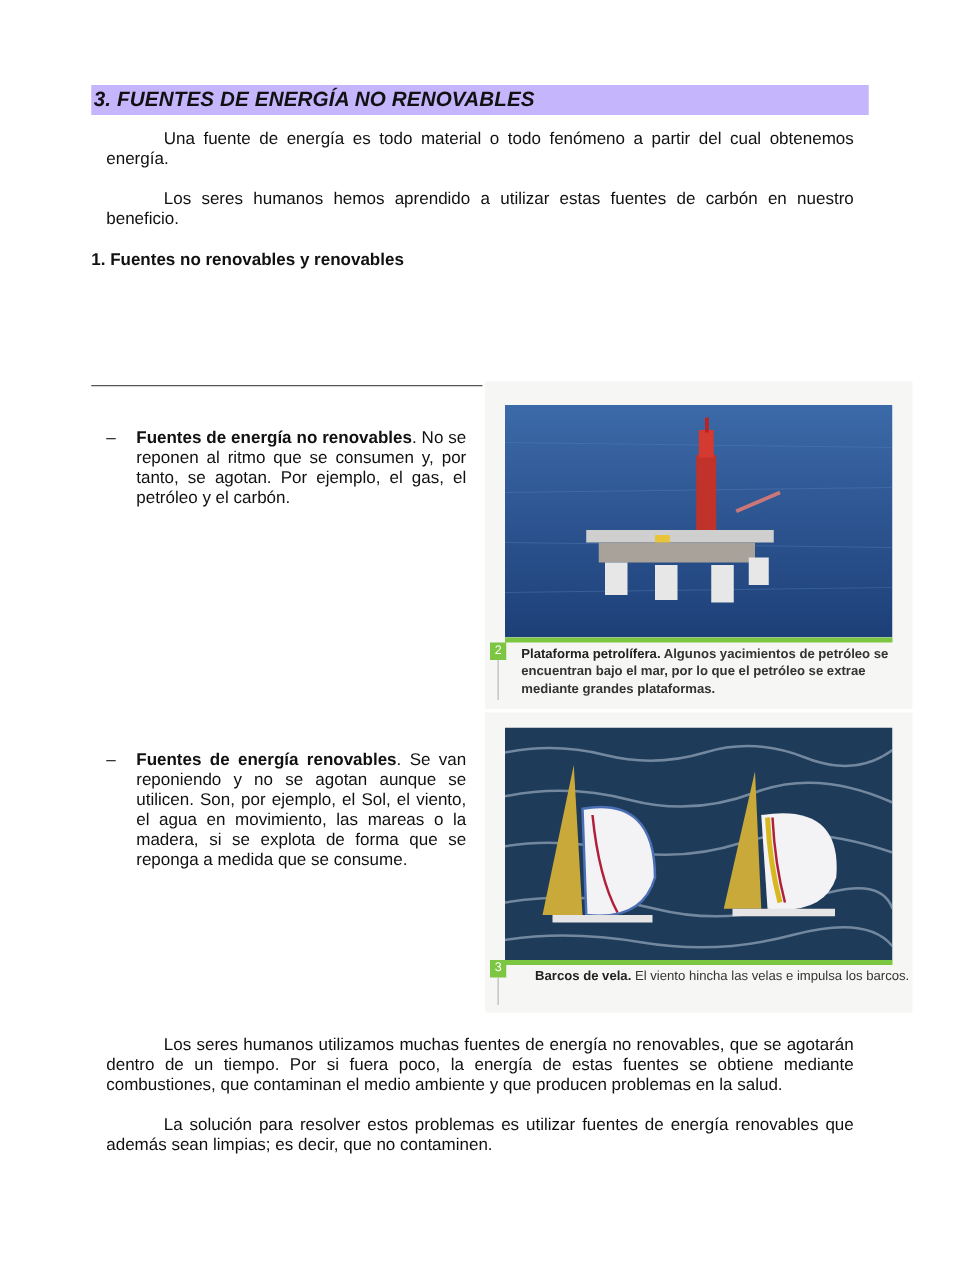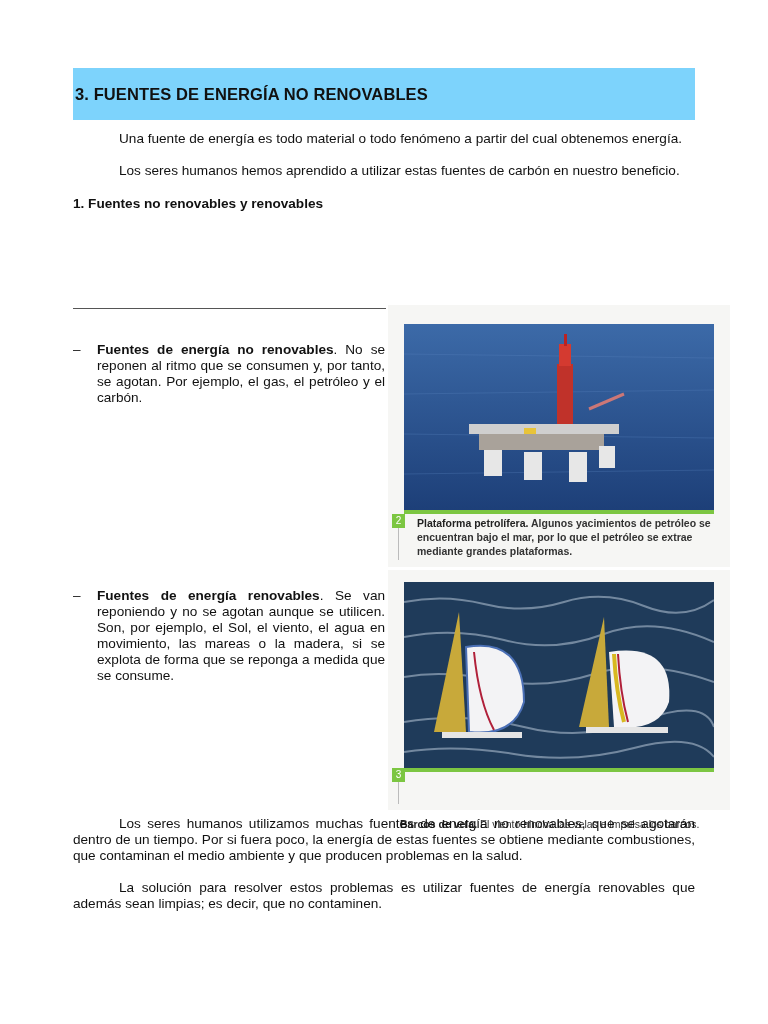--- a/index.html
+++ b/index.html
@@ -1,21 +1,21 @@
 <!DOCTYPE html>
 <html><head>
 <meta charset="utf-8">
 <style>
   html, body { margin:0; padding:0; background:#ffffff; }
   body { width:768px; height:1024px; position:relative; overflow:hidden;
          font-family:"Liberation Sans", sans-serif; color:#111; }
   .page { position:absolute; left:73px; top:68px; width:622px; }
-  .title { background:#7dd3fc; font-weight:bold; font-size:16.5px; padding:16px 2px;
-           height:20px; line-height:20px; letter-spacing:0.1px; }
-  p { margin:0; font-size:13.6px; line-height:16px; text-align:justify; }
+  .title { background:#c4b5fd; font-weight:bold; font-size:16.5px; padding:2px 2px;
+           height:20px; line-height:20px; letter-spacing:0.1px;font-style:italic; }
+  p { margin:12px; font-size:13.6px; line-height:16px; text-align:justify; }
   .indent { text-indent:46px; }
   .subhead { font-weight:bold; font-size:13.6px; margin:0; line-height:16px; }
   .rule { position:absolute; left:73px; top:308px; width:313px; height:0;
           border-top:1.5px solid #555; }
   .left-col { position:absolute; left:73px; width:312px; }
   .bullet { position:relative; padding-left:24px; }
   .bullet .dash { position:absolute; left:0; top:0; }
   .fig { position:absolute; background:#f6f6f4; }
   .fig .photo { position:absolute; }
   .fig .bar { position:absolute; height:4px; background:#7cc642; }
@@ -102,21 +102,21 @@
     <rect x="38" y="150" width="80" height="6" fill="#e5e5e5"></rect>
     <polygon points="200,35 175,145 205,145" fill="#c8a93a"></polygon>
     <path d="M205 70 Q270 60 265 120 Q255 150 210 145 Z" fill="#f3f3f5"></path>
     <path d="M210 72 Q212 110 220 140" stroke="#d8b820" stroke-width="4" fill="none"></path>
     <path d="M214 72 Q216 110 224 140" stroke="#b0203a" stroke-width="2" fill="none"></path>
     <rect x="182" y="145" width="82" height="6" fill="#e5e5e5"></rect>
   </svg>
   <div class="bar" style="left:16px; top:198px; width:310px;"></div>
   <div class="num" style="left:4px; top:198px;">3</div>
   <div class="vline" style="left:10px; top:212px; height:22px;"></div>
-  <div class="cap" style="left:12px; top:204px; width:300px;margin-top:43px;">
+  <div class="cap" style="left:40px; top:204px; width:300px;">
     <b>Barcos de vela.</b><span> El viento hincha las velas e impulsa los barcos.</span>
   </div>
 </div>
 
 <div class="left-col" style="top:816px; width:622px;">
   <p class="indent">Los seres humanos utilizamos muchas fuentes de energía no renovables, que se agotarán dentro de un tiempo. Por si fuera poco, la energía de estas fuentes se obtiene mediante combustiones, que contaminan el medio ambiente y que producen problemas en la salud.</p>
   <p class="indent" style="margin-top:16px">La solución para resolver estos problemas es utilizar fuentes de energía renovables que además sean limpias; es decir, que no contaminen.</p>
 </div>
 
 </body></html>

